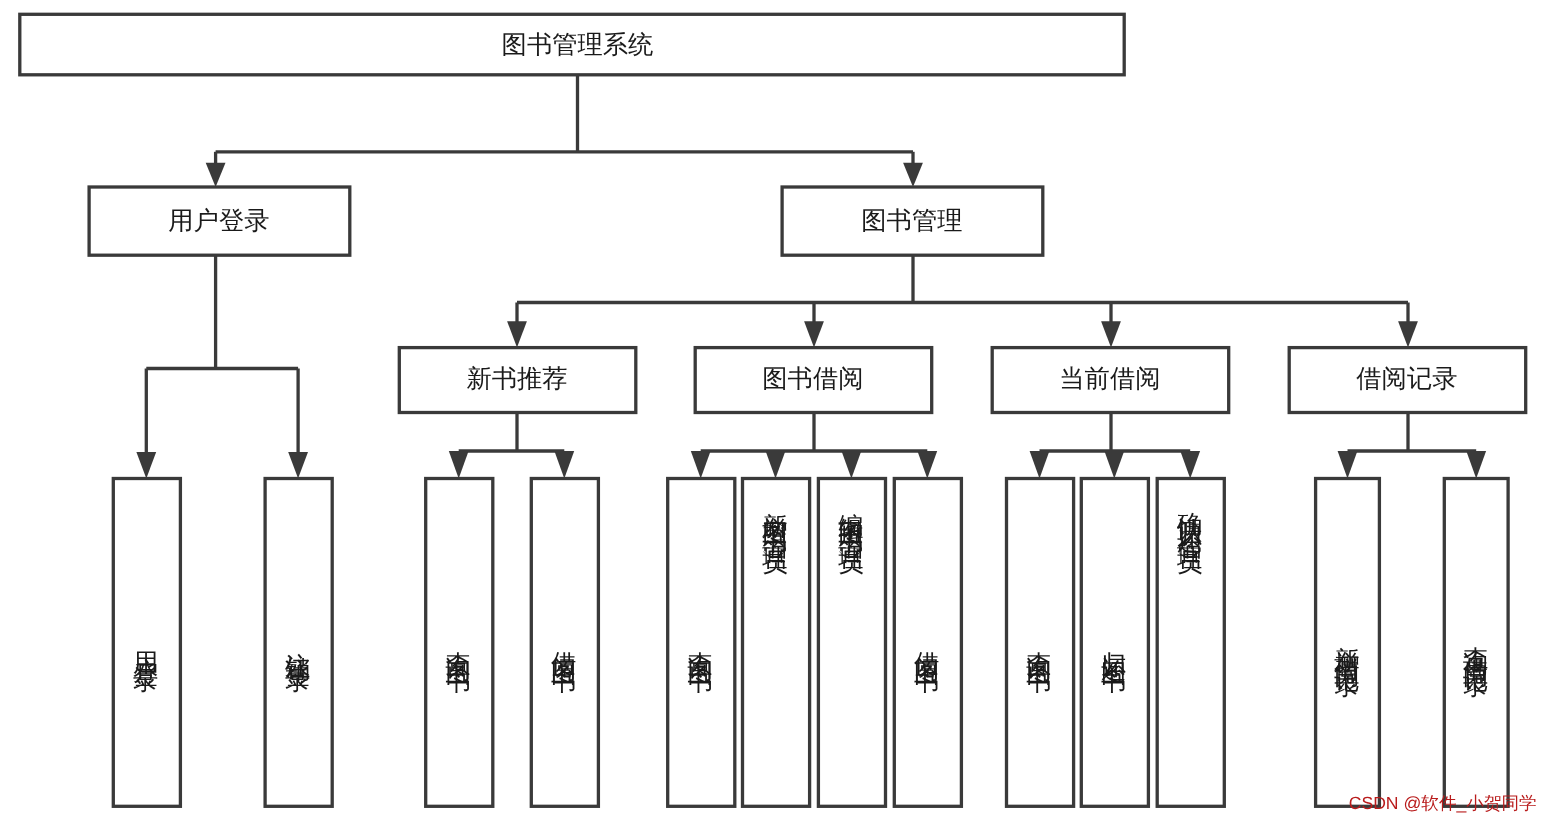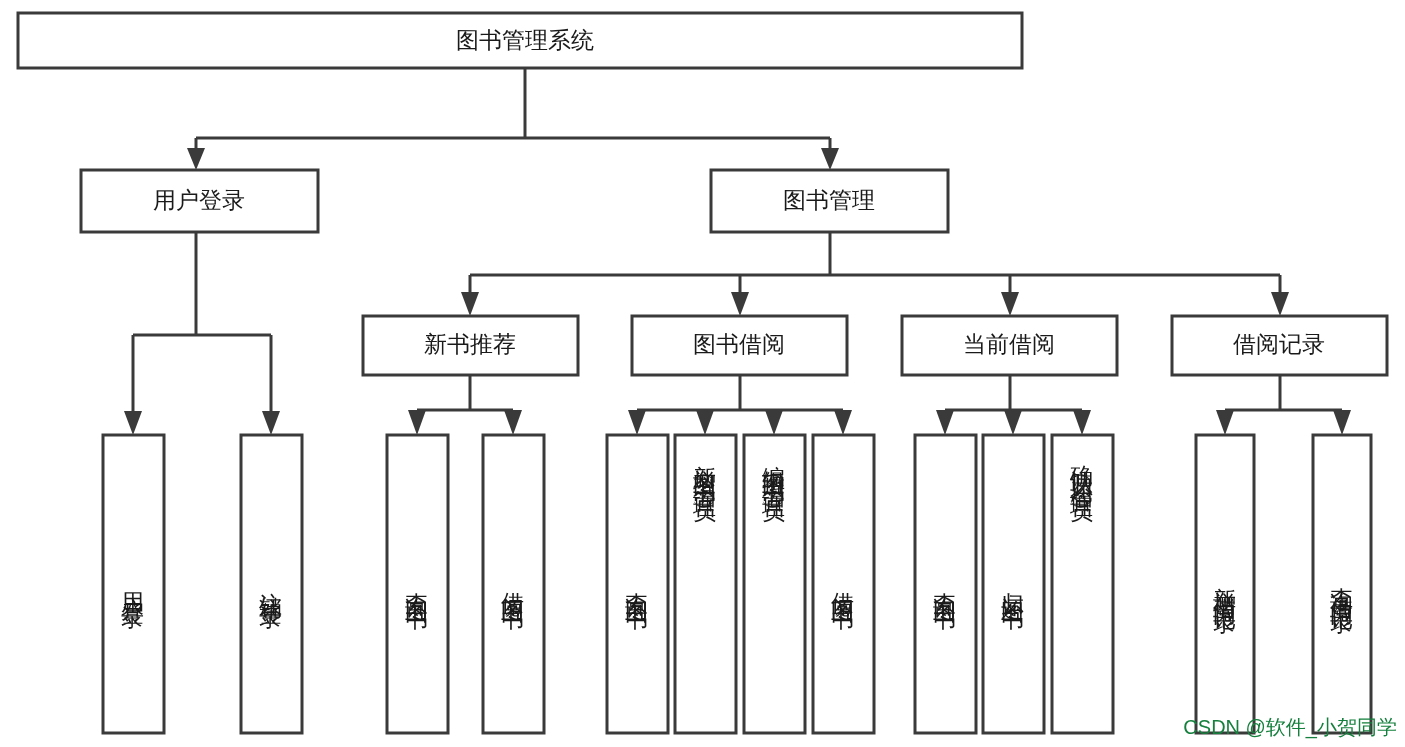--- a/index.html
+++ b/index.html
@@ -53,22 +53,22 @@
     fill: #1a1a1a;
     writing-mode: vertical-rl;
     text-orientation: upright;
     letter-spacing: 5px;
   }
   .watermark-text {
     position: absolute;
     right: 8px;
     bottom: 6px;
     font-family: "Liberation Sans", "DejaVu Sans", sans-serif;
-    font-size: 20px;
-    color: #15803d;
+    font-size: 16px;
+    color: #b91c1c;
     white-space: nowrap;
     pointer-events: none;
   }
 </style>
 </head>
 <body>
 
 <div id="diagram-root">
 
   <svg class="diagram-canvas" viewBox="0 0 1405 747" xmlns="http://www.w3.org/2000/svg">

